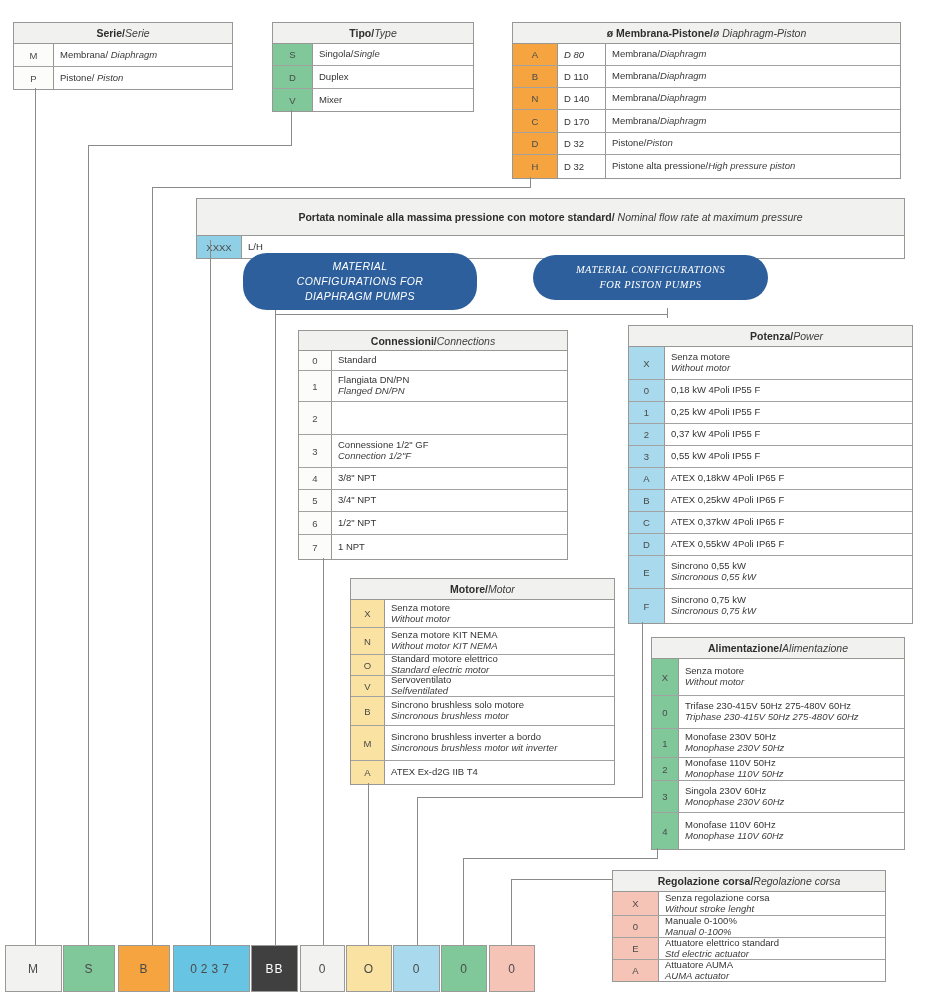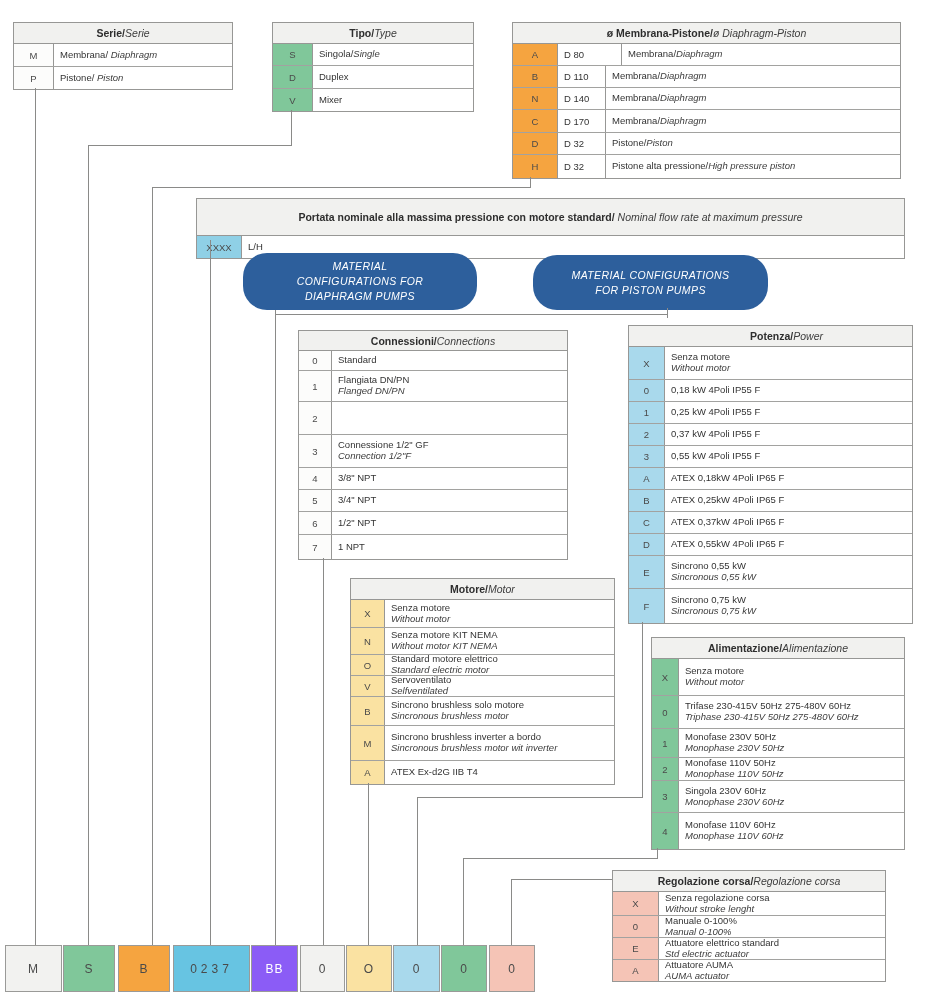--- a/index.html
+++ b/index.html
@@ -68,21 +68,21 @@
         <div class="idc" style="width: 40px; background: rgb(128, 199, 154);">V</div>
         <div class="desc">
           <div class="line"><span class="it-txt">Mixer</span></div>
         </div>
       </div>
     </div>
   <div class="tbl" id="t-membrana" style="left: 512px; top: 22px; width: 389px;">
       <div class="thead" style="height: 21px;"><span class="th-it">ø Membrana-Pistone/</span><span class="en-txt">ø Diaphragm-Piston</span></div>
       <div class="trow" style="height: 22px;">
         <div class="idc" style="width: 45px; background: rgb(245, 164, 64);">A</div>
-        <div class="sizec" style="width: 64px;">D 80</div>
+        <div class="sizec" style="width: 48px; font-style: italic;">D 80</div>
         <div class="desc">
           <div class="line"><span class="it-txt">Membrana/</span><span class="en-txt">Diaphragm</span></div>
         </div>
       </div>
       <div class="trow" style="height: 22px;">
         <div class="idc" style="width: 45px; background: rgb(245, 164, 64);">B</div>
         <div class="sizec" style="width: 48px;">D 110</div>
         <div class="desc">
           <div class="line"><span class="it-txt">Membrana/</span><span class="en-txt">Diaphragm</span></div>
         </div>
@@ -372,29 +372,29 @@
       <div class="idc" style="width: 45px; background: rgb(143, 208, 230);">XXXX</div>
       <div class="desc">
           <div class="line"><span>L/H</span></div>
         </div>
     </div>
   </div>
 
   <div class="mbox" style="left:243px;top:253px;width:234px;height:57px;">MATERIAL
 CONFIGURATIONS FOR
 DIAPHRAGM PUMPS</div>
-  <div class="mbox" style="left:533px;top:255px;width:235px;height:55px;">MATERIAL CONFIGURATIONS
+  <div class="mbox" style="left:533px;top:255px;width:235px;height:45px;font-family:Liberation Serif, serif;">MATERIAL CONFIGURATIONS
 FOR PISTON PUMPS</div>
 
   <div id="code-row">
       <div class="ccell" style="left: 5px; top: 945px; width: 57px; height: 47px; background: rgb(242, 242, 240);">M</div>
       <div class="ccell" style="left: 63px; top: 945px; width: 52px; height: 47px; background: rgb(128, 199, 154);">S</div>
       <div class="ccell" style="left: 118px; top: 945px; width: 52px; height: 47px; background: rgb(245, 164, 64);">B</div>
       <div class="ccell" style="left: 173px; top: 945px; width: 77px; height: 47px; background: rgb(103, 196, 226); letter-spacing: 4px;">0237</div>
-      <div class="ccell" style="left: 251px; top: 945px; width: 47px; height: 47px; background: #8b5cf6; color: rgb(255, 255, 255);">BB</div>
+      <div class="ccell" style="left: 251px; top: 945px; width: 47px; height: 47px; background: #404040; color: rgb(255, 255, 255);">BB</div>
       <div class="ccell" style="left: 300px; top: 945px; width: 45px; height: 47px; background: rgb(242, 242, 240);">0</div>
       <div class="ccell" style="left: 346px; top: 945px; width: 46px; height: 47px; background: rgb(250, 226, 162);">O</div>
       <div class="ccell" style="left: 393px; top: 945px; width: 47px; height: 47px; background: rgb(169, 217, 236);">0</div>
       <div class="ccell" style="left: 441px; top: 945px; width: 46px; height: 47px; background: rgb(128, 199, 154);">0</div>
       <div class="ccell" style="left: 489px; top: 945px; width: 46px; height: 47px; background: rgb(245, 196, 182);">0</div>
     </div>
 
 <div class="cline" style="left: 35px; top: 88px; width: 1px; height: 857px;"></div>
     <div class="cline" style="left: 291px; top: 110px; width: 1px; height: 35px;"></div>
     <div class="cline" style="left: 88px; top: 145px; width: 204px; height: 1px;"></div>

